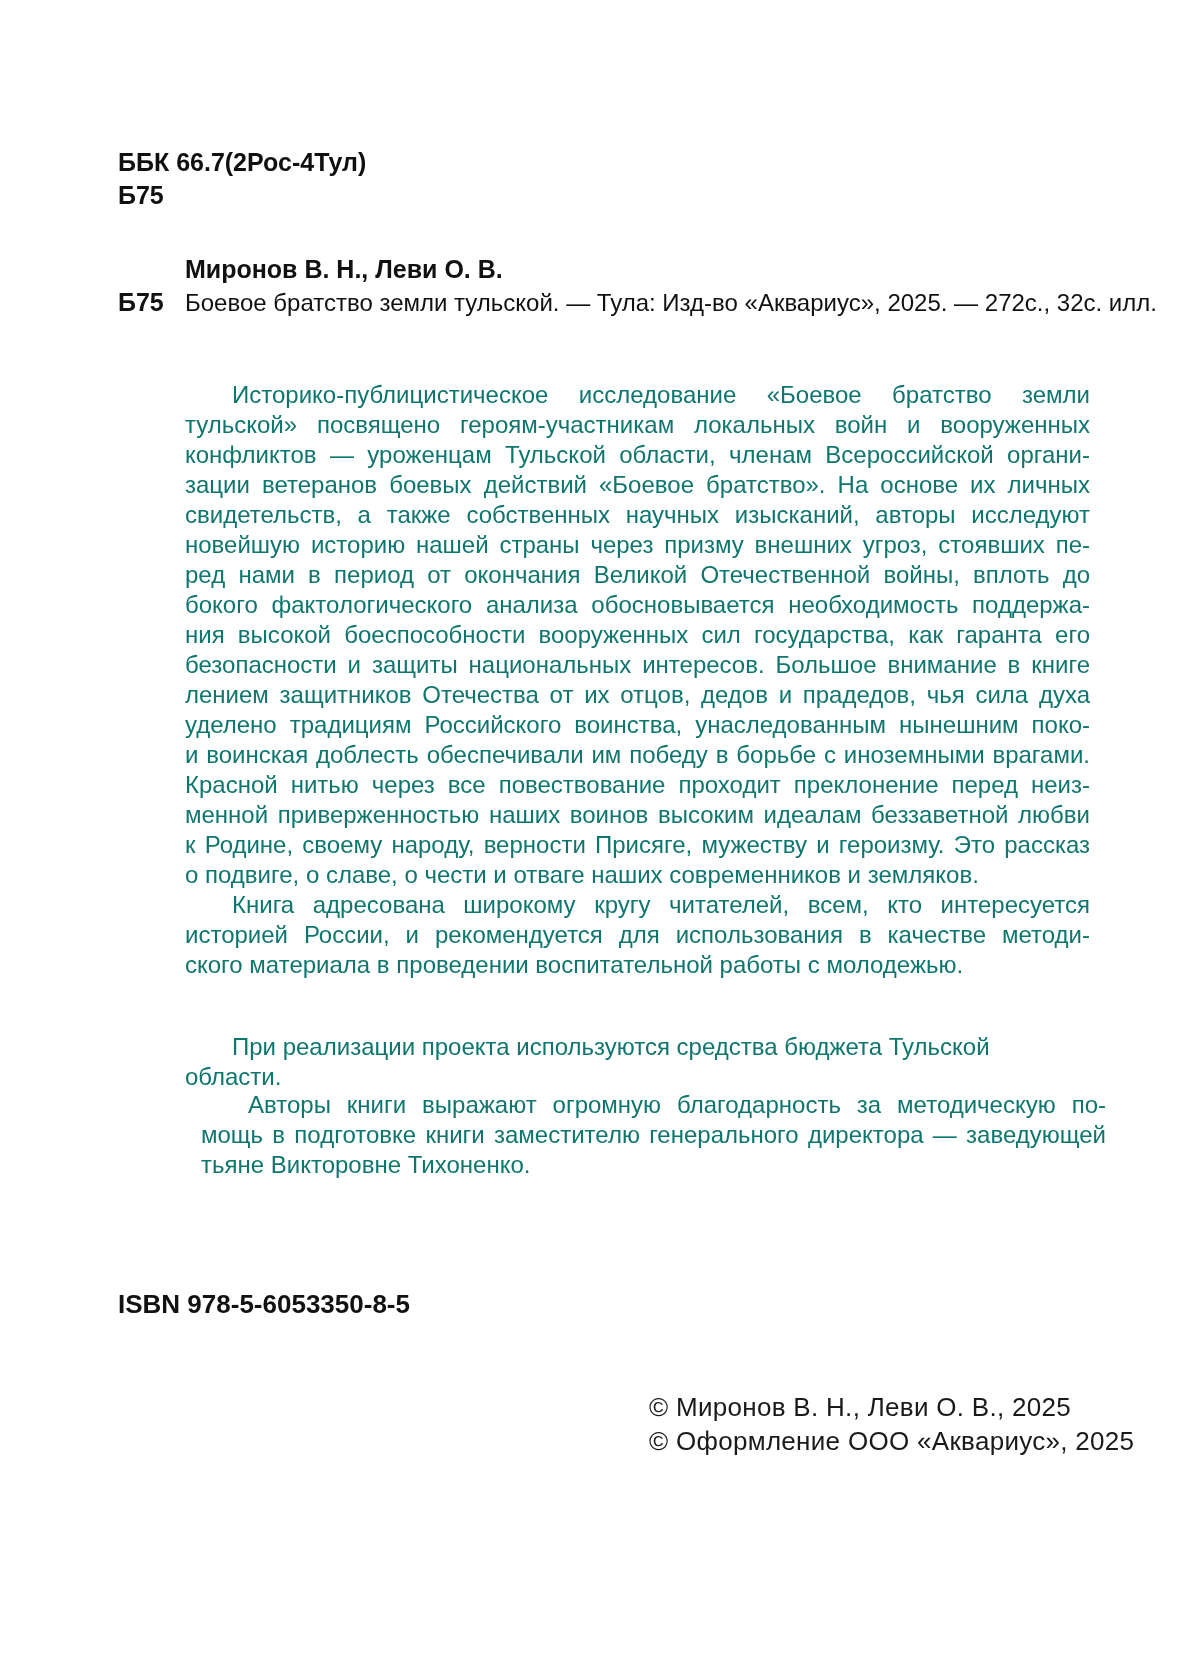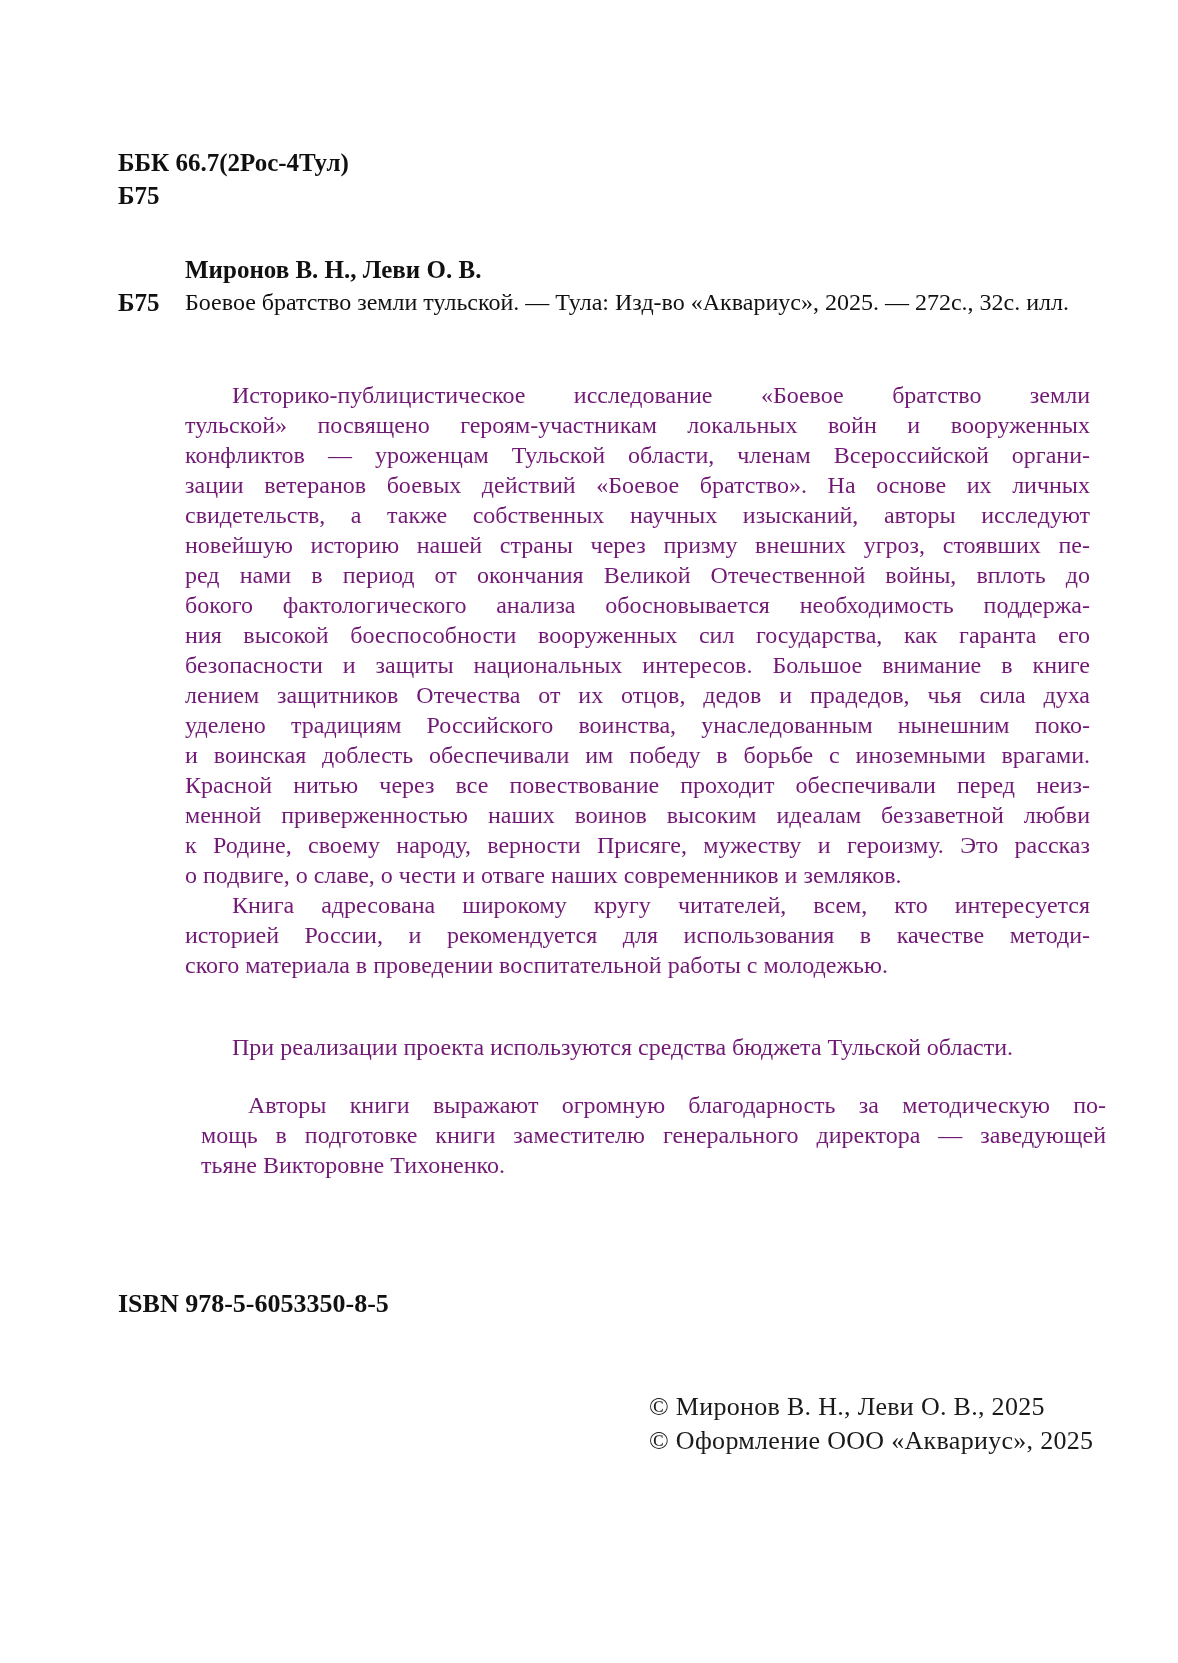--- a/index.html
+++ b/index.html
@@ -6,21 +6,21 @@
     margin: 0;
     padding: 0;
     background: #ffffff;
   }
   .page {
     position: relative;
     width: 1178px;
     height: 1663px;
     background: #ffffff;
     color: #111111;
-    font-family: Liberation Serif, serif;
+    font-family: Liberation Sans, sans-serif;
     overflow: hidden;
   }
   .abs { position: absolute; }
 
   .hdr {
     font-weight: bold;
     font-size: 25px;
     line-height: 33px;
     color: #101010;
   }
@@ -37,21 +37,21 @@
   .catalog-entry {
     font-size: 24px;
     line-height: 31px;
     white-space: nowrap;
   }
   .textblock {
     left: 185px;
     width: 905px;
     font-size: 24px;
     line-height: 30px;
-    color: #701a75;
+    color: #0f766e;
   }
   .jline {
     text-align: justify;
     text-align-last: justify;
     height: 30px;
     white-space: normal;
   }
   .jline.last {
     text-align-last: left;
   }
@@ -92,21 +92,21 @@
     <div class="jline">зации ветеранов боевых действий «Боевое братство». На основе их личных</div>
     <div class="jline">свидетельств, а также собственных научных изысканий, авторы исследуют</div>
     <div class="jline">новейшую историю нашей страны через призму внешних угроз, стоявших пе-</div>
     <div class="jline">ред нами в период от окончания Великой Отечественной войны, вплоть до</div>
     <div class="jline">бокого фактологического анализа обосновывается необходимость поддержа-</div>
     <div class="jline">ния высокой боеспособности вооруженных сил государства, как гаранта его</div>
     <div class="jline">безопасности и защиты национальных интересов. Большое внимание в книге</div>
     <div class="jline">лением защитников Отечества от их отцов, дедов и прадедов, чья сила духа</div>
     <div class="jline">уделено традициям Российского воинства, унаследованным нынешним поко-</div>
     <div class="jline">и воинская доблесть обеспечивали им победу в борьбе с иноземными врагами.</div>
-    <div class="jline">Красной нитью через все повествование проходит обеспечивали перед неиз-</div>
+    <div class="jline">Красной нитью через все повествование проходит преклонение перед неиз-</div>
     <div class="jline">менной приверженностью наших воинов высоким идеалам беззаветной любви</div>
     <div class="jline">к Родине, своему народу, верности Присяге, мужеству и героизму. Это рассказ</div>
     <div class="jline last">о подвиге, о славе, о чести и отваге наших современников и земляков.</div>
     <div class="jline indent">Книга адресована широкому кругу читателей, всем, кто интересуется</div>
     <div class="jline">историей России, и рекомендуется для использования в качестве методи-</div>
     <div class="jline last">ского материала в проведении воспитательной работы с молодежью.</div>
   </div>
 
   <div class="abs textblock indent" style="top:1032px;">При реализации проекта используются средства бюджета Тульской области.</div>
 

